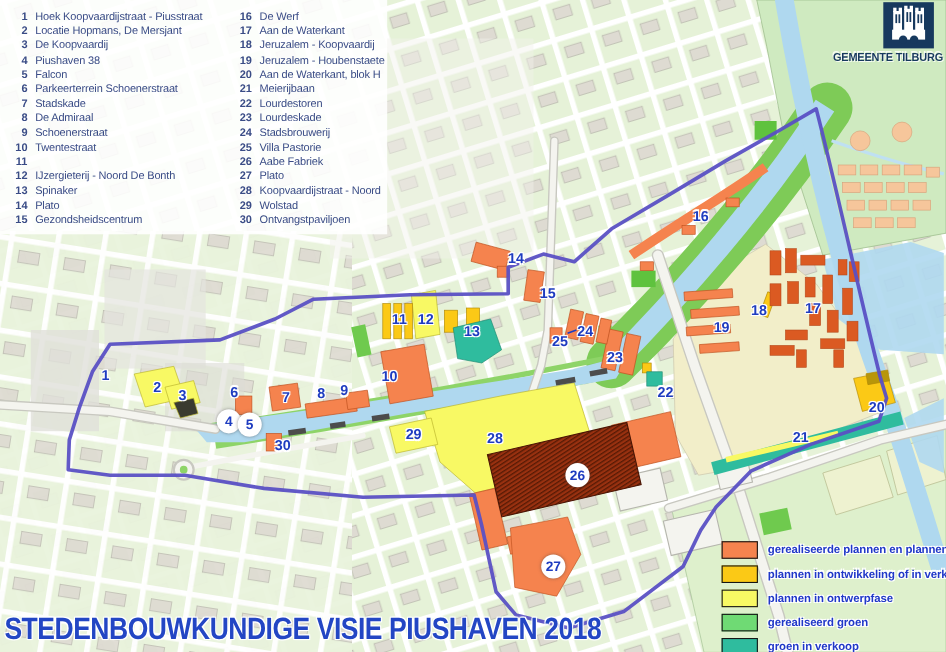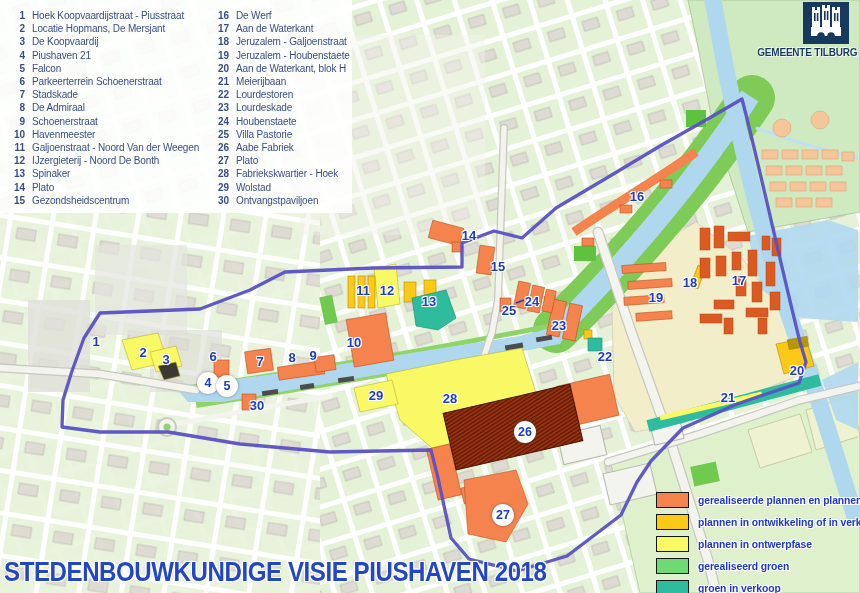--- a/index.html
+++ b/index.html
@@ -300,21 +300,21 @@
         <div class="prow">
         <span class="pnum">2</span>
         <span class="pname">Locatie Hopmans, De Mersjant</span>
       </div>
         <div class="prow">
         <span class="pnum">3</span>
         <span class="pname">De Koopvaardij</span>
       </div>
         <div class="prow">
         <span class="pnum">4</span>
-        <span class="pname">Piushaven 21</span>
+        <span class="pname">Piushaven 38</span>
       </div>
         <div class="prow">
         <span class="pnum">5</span>
         <span class="pname">Falcon</span>
       </div>
         <div class="prow">
         <span class="pnum">6</span>
         <span class="pname">Parkeerterrein Schoenerstraat</span>
       </div>
         <div class="prow">
@@ -324,25 +324,24 @@
         <div class="prow">
         <span class="pnum">8</span>
         <span class="pname">De Admiraal</span>
       </div>
         <div class="prow">
         <span class="pnum">9</span>
         <span class="pname">Schoenerstraat</span>
       </div>
         <div class="prow">
         <span class="pnum">10</span>
-        <span class="pname">Havenmeester</span>
+        <span class="pname">Twentestraat</span>
       </div>
         <div class="prow">
         <span class="pnum">11</span>
-        <span class="pname">Galjoenstraat - Noord Van der Weegen</span>
       </div>
         <div class="prow">
         <span class="pnum">12</span>
         <span class="pname">IJzergieterij - Noord De Bonth</span>
       </div>
         <div class="prow">
         <span class="pnum">13</span>
         <span class="pname">Spinaker</span>
       </div>
         <div class="prow">
@@ -359,21 +358,21 @@
     <div class="prow">
         <span class="pnum">16</span>
         <span class="pname">De Werf</span>
       </div>
         <div class="prow">
         <span class="pnum">17</span>
         <span class="pname">Aan de Waterkant</span>
       </div>
         <div class="prow">
         <span class="pnum">18</span>
-        <span class="pname">Jeruzalem - Galjoenstraat</span>
+        <span class="pname">Jeruzalem - Koopvaardij</span>
       </div>
         <div class="prow">
         <span class="pnum">19</span>
         <span class="pname">Jeruzalem - Houbenstaete</span>
       </div>
         <div class="prow">
         <span class="pnum">20</span>
         <span class="pname">Aan de Waterkant, blok H</span>
       </div>
         <div class="prow">
@@ -383,37 +382,37 @@
         <div class="prow">
         <span class="pnum">22</span>
         <span class="pname">Lourdestoren</span>
       </div>
         <div class="prow">
         <span class="pnum">23</span>
         <span class="pname">Lourdeskade</span>
       </div>
         <div class="prow">
         <span class="pnum">24</span>
-        <span class="pname">Houbenstaete</span>
+        <span class="pname">Stadsbrouwerij</span>
       </div>
         <div class="prow">
         <span class="pnum">25</span>
         <span class="pname">Villa Pastorie</span>
       </div>
         <div class="prow">
         <span class="pnum">26</span>
         <span class="pname">Aabe Fabriek</span>
       </div>
         <div class="prow">
         <span class="pnum">27</span>
         <span class="pname">Plato</span>
       </div>
         <div class="prow">
         <span class="pnum">28</span>
-        <span class="pname">Fabriekskwartier - Hoek</span>
+        <span class="pname">Koopvaardijstraat - Noord</span>
       </div>
         <div class="prow">
         <span class="pnum">29</span>
         <span class="pname">Wolstad</span>
       </div>
         <div class="prow">
         <span class="pnum">30</span>
         <span class="pname">Ontvangstpaviljoen</span>
       </div>
       </div>

